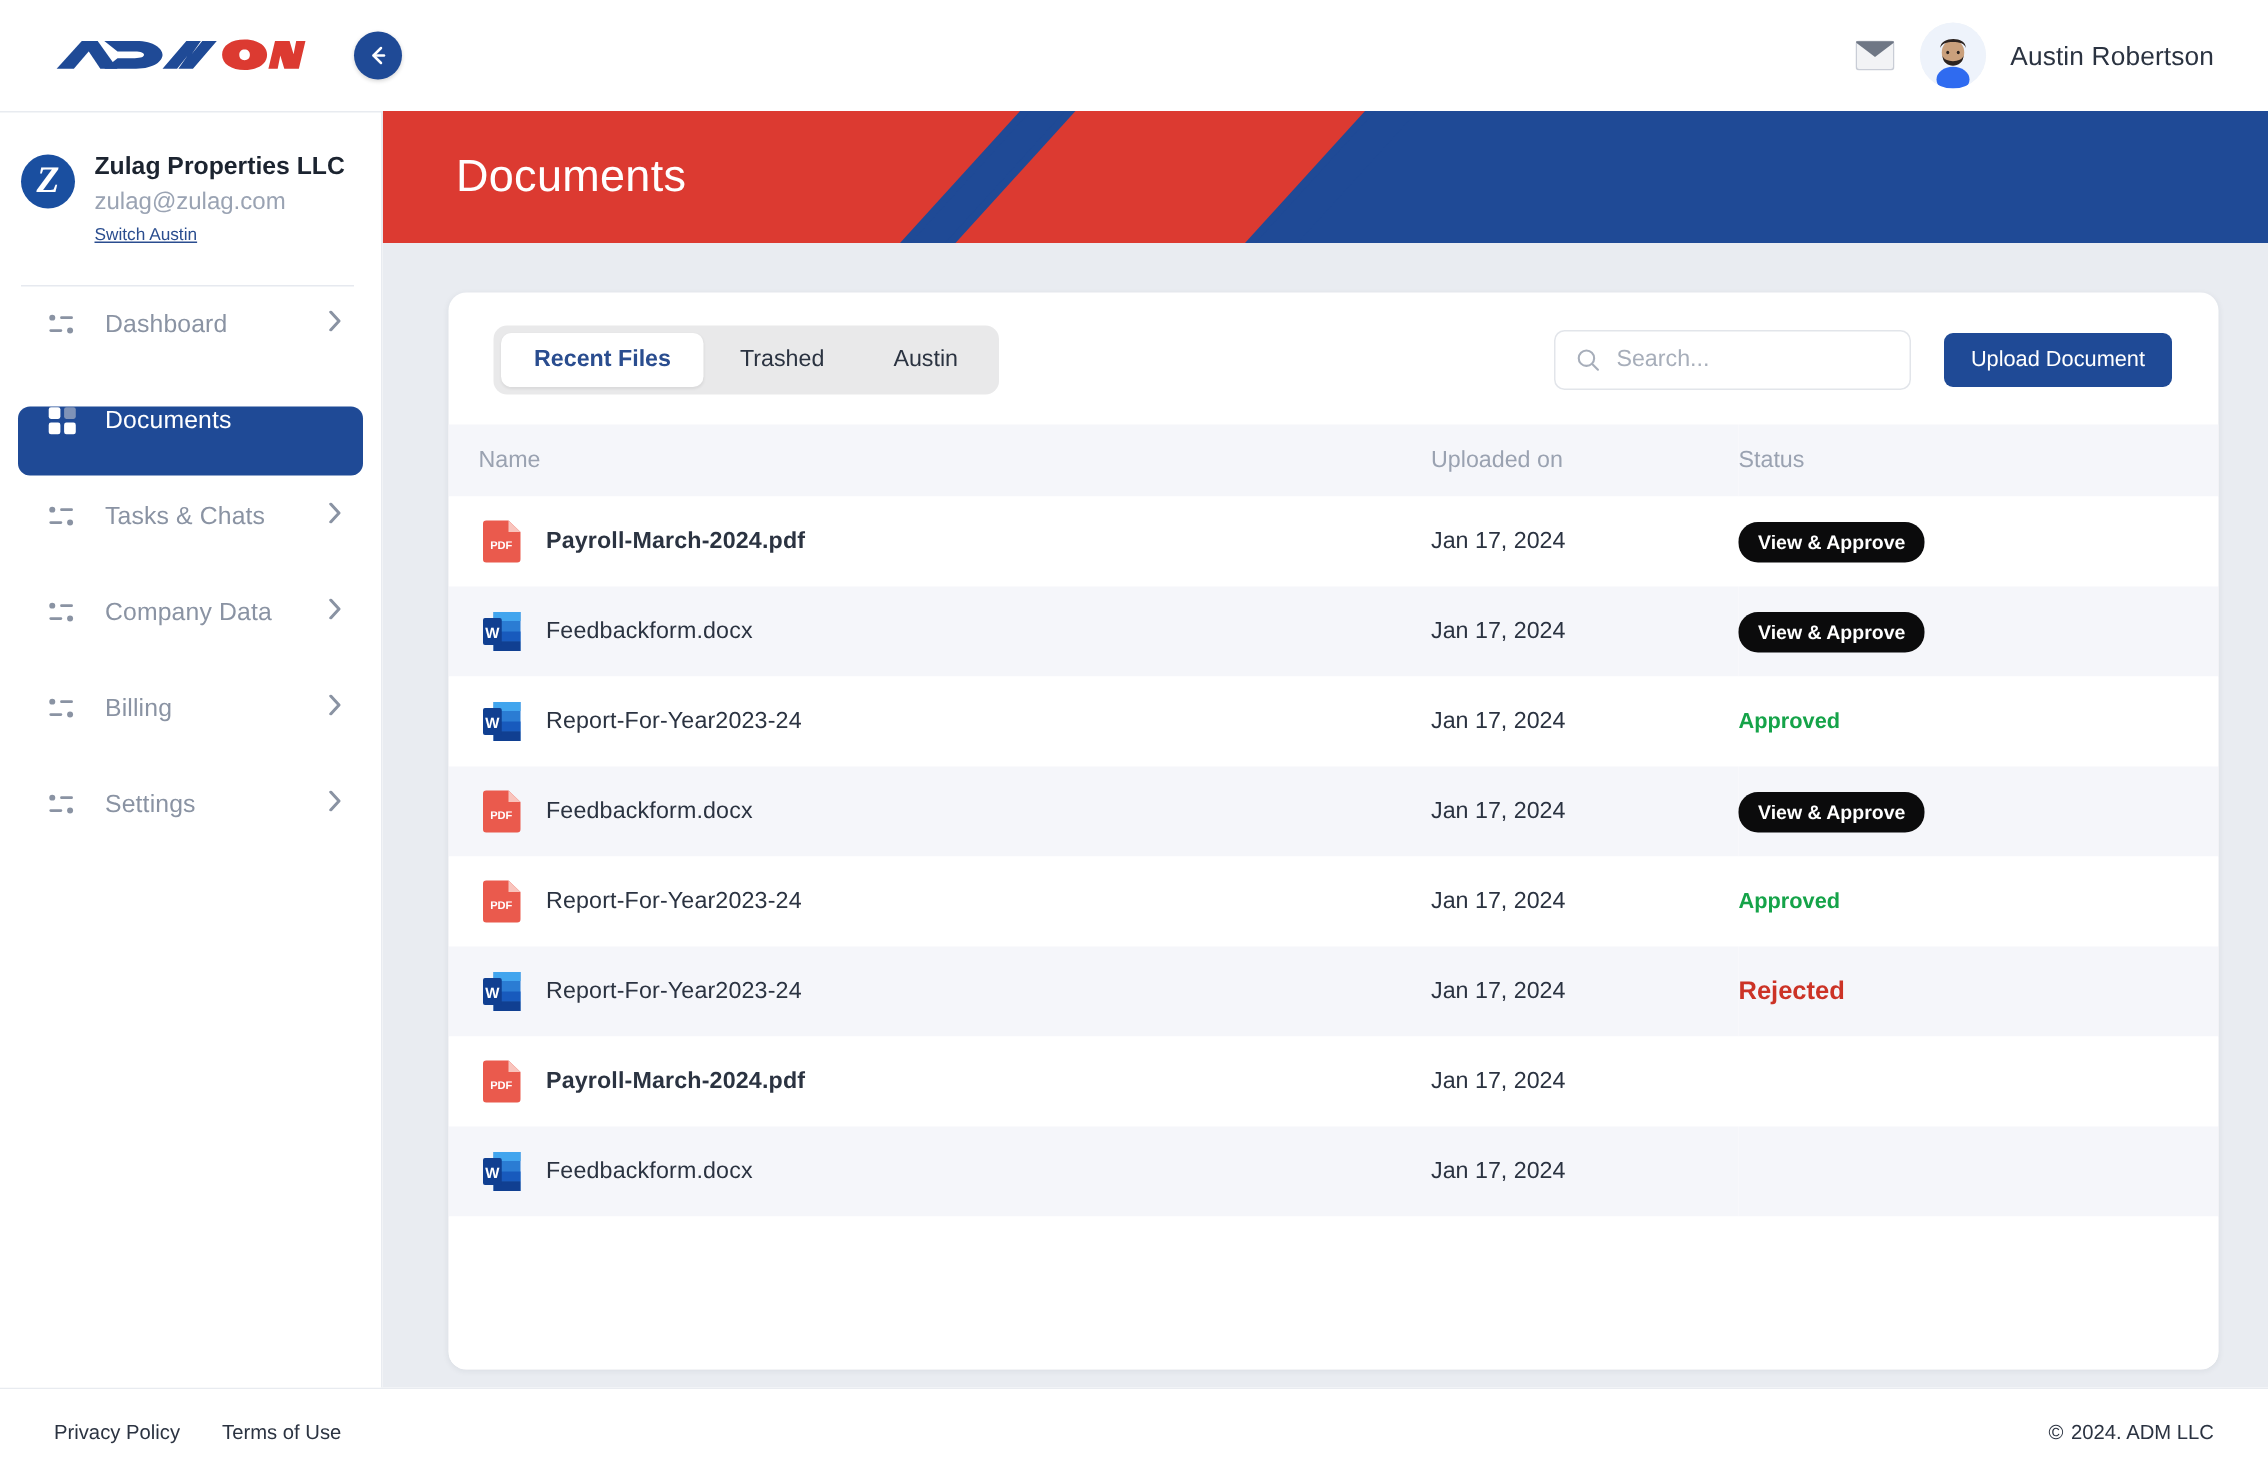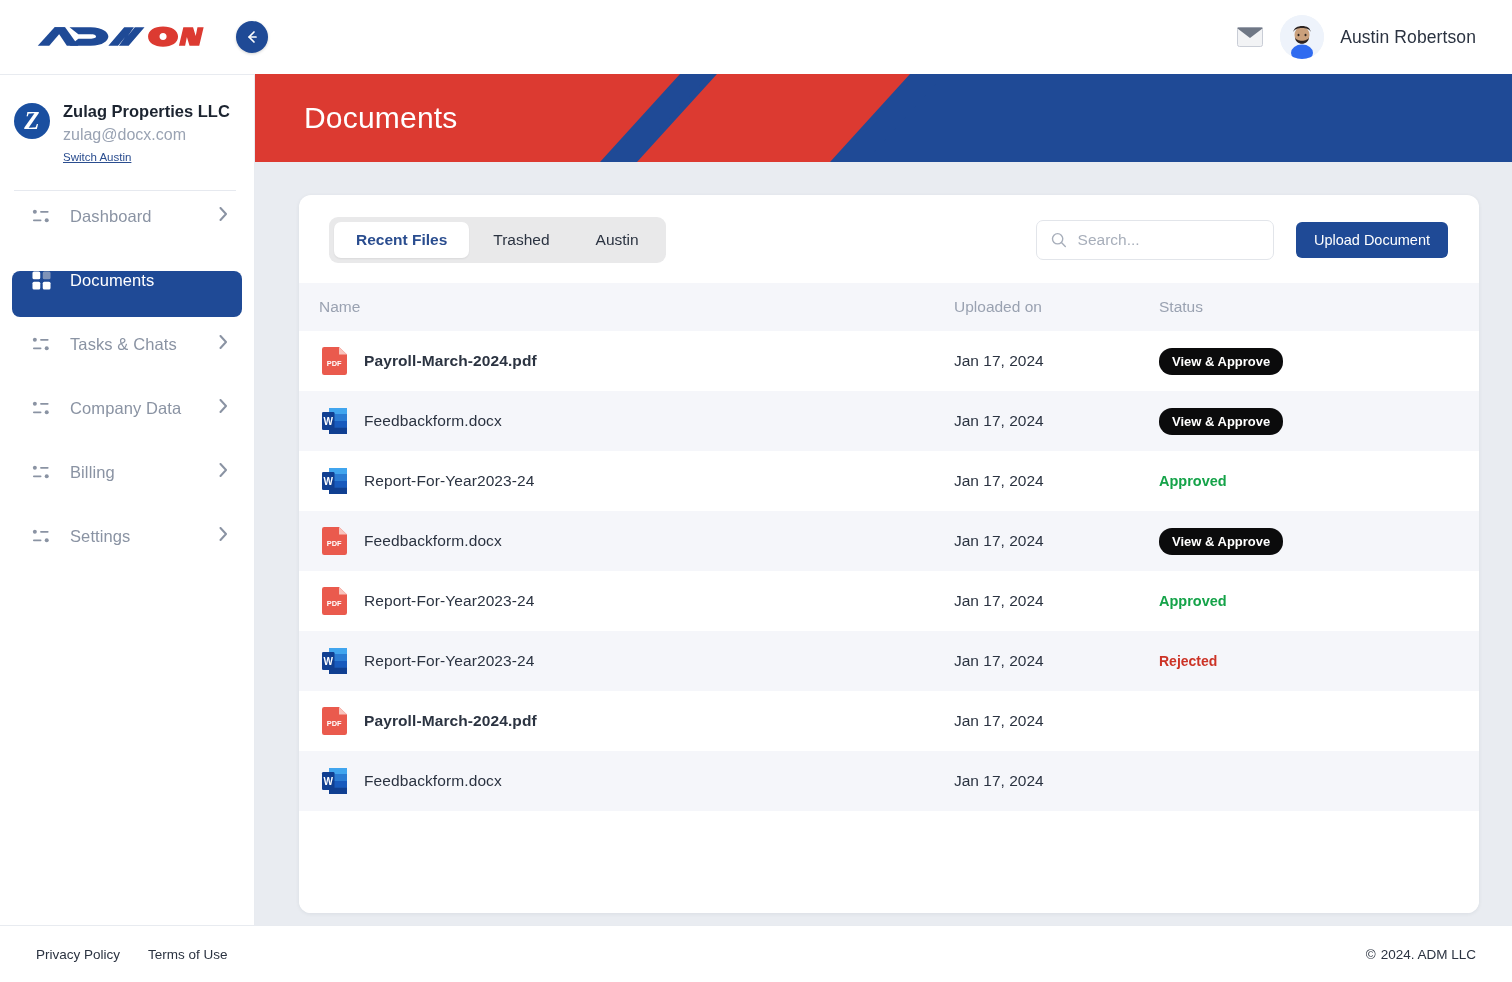--- a/index.html
+++ b/index.html
@@ -123,21 +123,21 @@
   .name-cell { display: flex; align-items: center; gap: 16px; padding-left: 22px; }
   .name-text { letter-spacing: .1px; }
   .name-text.bold { font-weight: 700; }
   .file-ico { width: 27px; height: 30px; flex: none; display: block; }
 
   .badge-approve {
     display: inline-block; background: #0b0b0c; color: #fff; font-size: 13px; font-weight: 700;
     border-radius: 13px; padding: 6px 13px; cursor: pointer; white-space: nowrap;
   }
   .st-approved { color: #15a349; font-size: 14.5px; font-weight: 700; }
-  .st-rejected { color: #cc3326; font-size: 14px; font-weight: 700; }
+  .st-rejected { color: #cc3326; font-size: 17px; font-weight: 700; }
   .tbl-spacer { background: #fff; flex: 1; }
 
   
   .footer {
     height: 57px; min-height: 57px; background: #fff; border-top: 1px solid #e8ebf0;
     display: flex; align-items: center; padding: 0 36px 0 36px;
   }
   .footer-links { display: flex; gap: 28px; }
   .footer-link { font-size: 13.5px; color: #2b3341; cursor: pointer; }
   .footer-copy { margin-left: auto; font-size: 13.5px; color: #2b3341; display: flex; align-items: center; gap: 5px; }
@@ -192,21 +192,21 @@
 
   <div class="body-row">
 
     <div class="sidebar">
       <div class="company">
         <div class="company-logo">
           <span>Z</span>
         </div>
         <div>
           <div class="company-name">Zulag Properties LLC</div>
-          <div class="company-email">zulag@docx.com</div>
+          <div class="company-email">zulag@zulag.com</div>
           <a class="switch-company">Switch Austin</a>
         </div>
       </div>
       <div class="sb-divider"></div>
 
       <div class="nav">
 
         <div class="nav-item">
           <svg class="ico-list" viewBox="0 0 20 20">
             <circle cx="3" cy="5" r="2.1" fill="#8a93a3"></circle>

